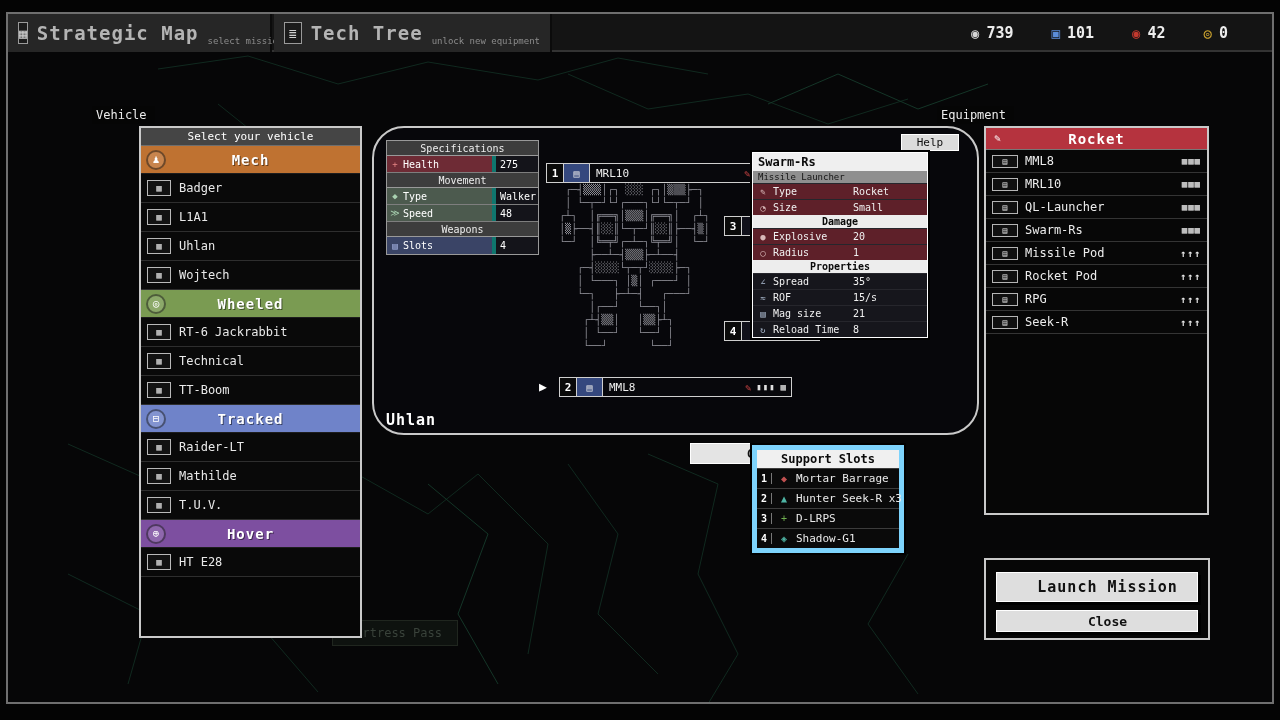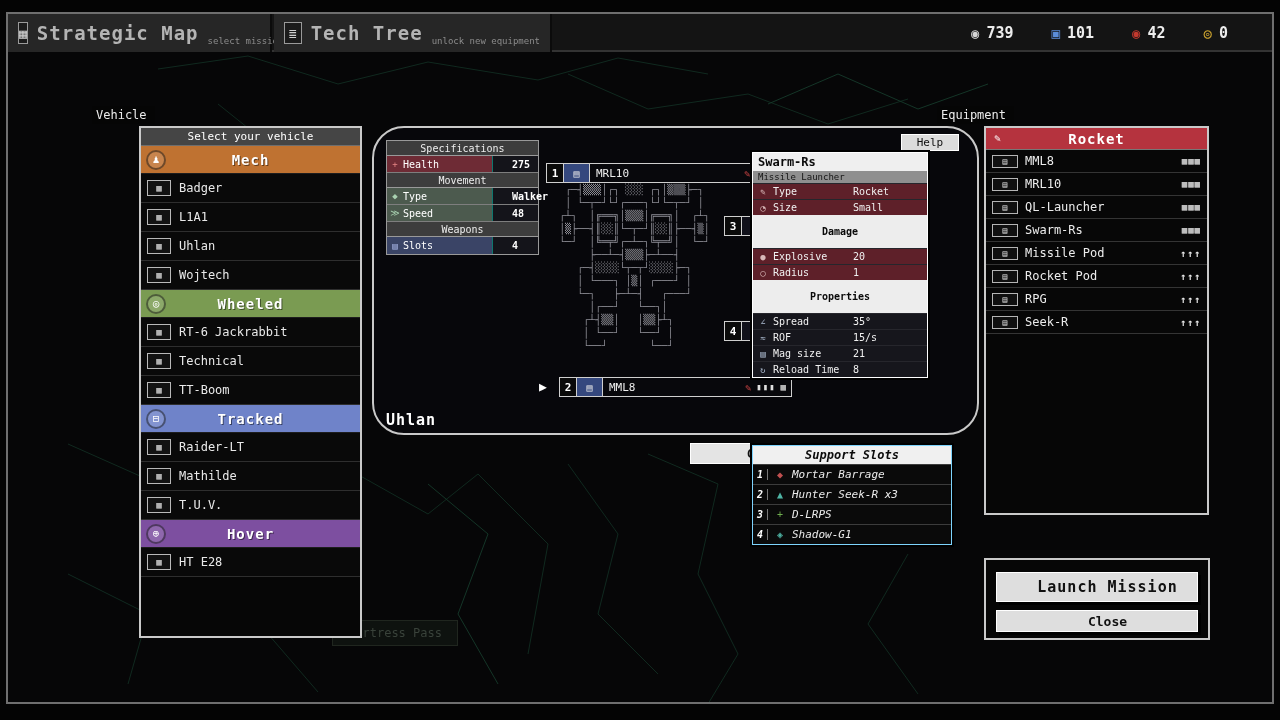--- a/index.html
+++ b/index.html
@@ -58,22 +58,22 @@
   
   .preview { left:325px; top:126px; width:607px; height:309px; background:#07070b;border-radius:32px; }
   .specs { position:absolute; left:12px; top:12px; width:153px; border:1px solid #999; background:#0a0a0a; }
   .specs-h { height:15px; background:#3d3d3d; border-bottom:1px solid #999; color:#eee; font-size:10px;
              display:flex; align-items:center; justify-content:center; }
   .spec-row { height:17px; display:flex; align-items:center; border-bottom:1px solid #7e7e7e;
               font-size:10px; color:#fff; }
   .spec-row:last-child { border-bottom:none; }
   .spec-icon { width:16px; text-align:center; font-size:9px; }
   .spec-label { flex:1; }
-  .spec-val { width:46px; height:100%; background:#14141a; border-left:1px solid #0f766e;
-              display:flex; align-items:center; padding-left:19px;font-weight:bold; }
+  .spec-val { width:46px; height:100%; background:#14141a; border-left:4px solid #0f766e;
+              display:flex; align-items:center; padding-left:4px; }
   .r-health { background:#6e2b35; } .r-health .spec-icon { color:#e58585; }
   .r-move { background:#4c5a4e; } .r-move .spec-icon { color:#a8d0b0; }
   .r-slot { background:#3a4466; } .r-slot .spec-icon { color:#aab8e8; }
   .help-btn { position:absolute; right:18px; top:6px; width:58px; height:17px; background:#dcdcdc;
               color:#101010; font-size:11px; font-weight:normal; display:flex; align-items:center;
               justify-content:center; border:1px solid #fff; cursor:pointer; }
   .mech-art { position:absolute; left:185px; top:42px; font-size:10px; line-height:13px;
               color:#8e8e96; white-space:pre; }
   .slot-row { position:absolute; height:20px; display:flex; align-items:stretch; background:#08080c;
               border:1px solid #cfcfcf; overflow:hidden; }
@@ -101,43 +101,43 @@
   
   .tooltip { position:absolute; left:752px; top:152px; width:176px; background:#0d0d12;
              border:1px solid #fff; outline:2px solid #000; z-index:6; }
   .tt-title { background:#efefef; color:#0a0a0a; font-weight:bold; font-size:12px; padding:2px 5px; }
   .tt-sub { background:#8f8f8f; color:#141414; font-size:9px; padding:1px 5px; }
   .tt-row { display:flex; align-items:center; height:16px; padding:0 4px; gap:4px; font-size:10px;
             color:#f0f0f0; border-top:1px solid #26262c; }
   .tt-row.red { background:#5e2029; }
   .tt-row.dark { background:#16161c; }
   .tt-sec { background:#ededed; color:#0a0a0a; font-size:10px; font-weight:bold; text-align:center;
-            padding:11px 0; }
+            padding:1px 0; }
   .tt-icon { width:12px; text-align:center; font-size:9px; color:#d8b8b8; flex:none; }
   .tt-row.dark .tt-icon { color:#aebdd2; }
   .tt-val { margin-left:auto; width:70px; flex:none; }
 
   
   .lbl-equip { left:937px; top:106px; }
   .equip { left:937px; top:126px; width:225px; height:389px; }
   .eq-header { height:22px; background:#b5333e; display:flex; align-items:center; justify-content:center;
                position:relative; color:#fff; font-weight:bold; font-size:14px; border-bottom:1px solid #777;
                letter-spacing:1px; }
   .eq-header .hdr-pencil { position:absolute; left:8px; font-size:11px; font-weight:normal; }
   .eq-row { height:23px; display:flex; align-items:center; gap:7px; padding:0 6px;
             border-bottom:1px solid #343434; background:#070707; cursor:pointer; }
   .eq-icon { width:26px; height:13px; border:1px solid #b5b5b5; background:#101010; color:#e8e8e8;
              font-size:8px; display:flex; align-items:center; justify-content:center; flex:none; }
   .eq-label { font-size:12px; color:#ececec; white-space:nowrap; }
   .eq-ammo { margin-left:auto; font-size:9px; color:#ececec; letter-spacing:1px; }
   .eq-ammo.missiles { font-size:10px; font-weight:bold; }
 
   
-  .support { position:absolute; left:752px; top:445px; width:200px; background:#0a0a0a;
-             border:1px solid #7dd3fc; outline:2px solid #000; z-index:5;font-style:italic; }
+  .support { position:absolute; left:752px; top:445px; width:152px; background:#0a0a0a;
+             border:5px solid #7dd3fc; outline:2px solid #000; z-index:5; }
   .sp-header { background:#f0f0f0; color:#0b0b0b; font-weight:bold; font-size:12px; text-align:center;
                padding:2px 0; }
   .sp-row { display:flex; align-items:center; height:20px; border-top:1px solid #3c3c3c; background:#0a0a0a; }
   .sp-num { width:15px; text-align:center; font-size:10px; font-weight:bold; color:#fff;
             border-right:1px solid #777; flex:none; }
   .sp-icon { width:24px; text-align:center; font-size:10px; flex:none; }
   .sp-icon.c1 { color:#c05050; } .sp-icon.c2 { color:#4fb5a5; }
   .sp-icon.c3 { color:#6fae4f; } .sp-icon.c4 { color:#4fb5a5; }
   .sp-label { font-size:11px; color:#eaeaea; white-space:nowrap; }
   .partial-btn { position:absolute; left:690px; top:443px; width:68px; height:21px; background:#e4e4e4;

